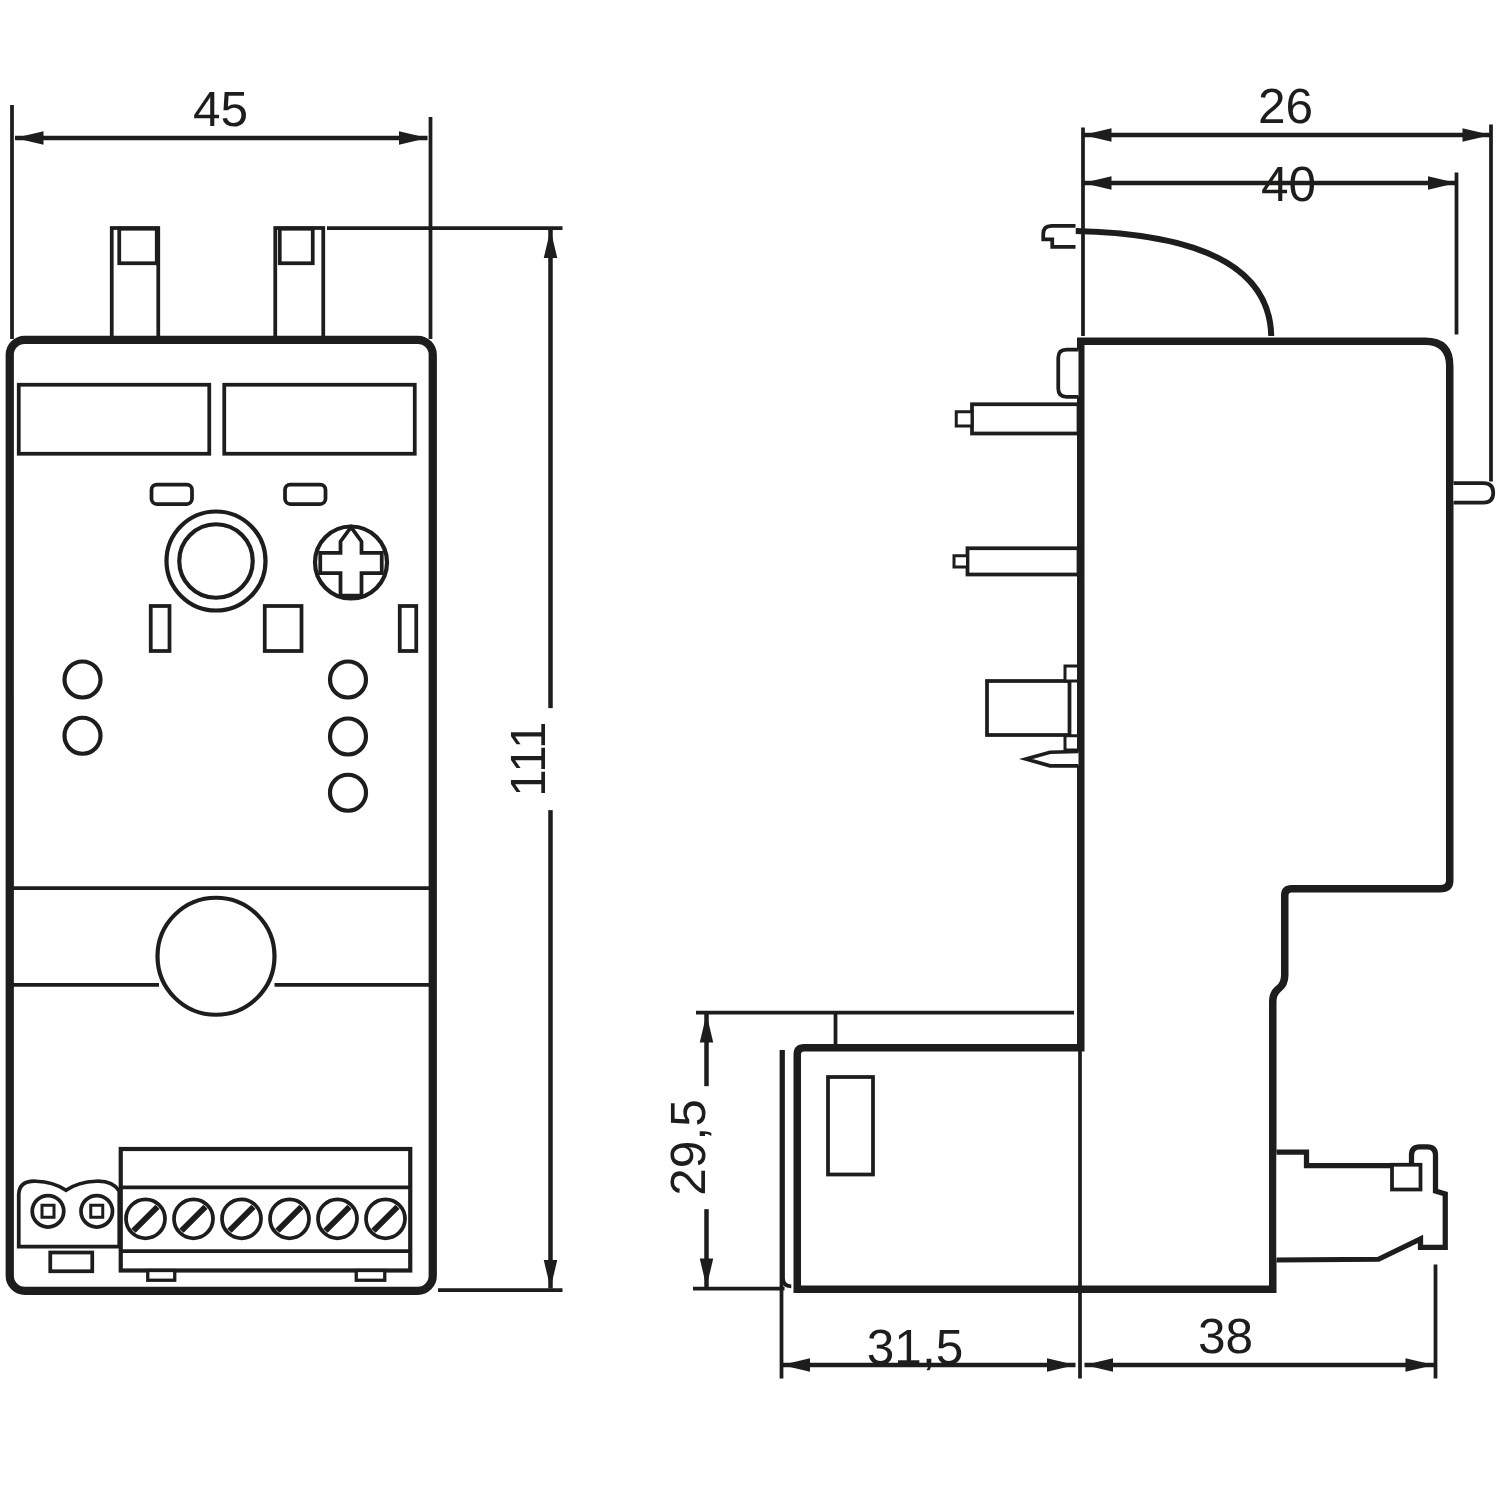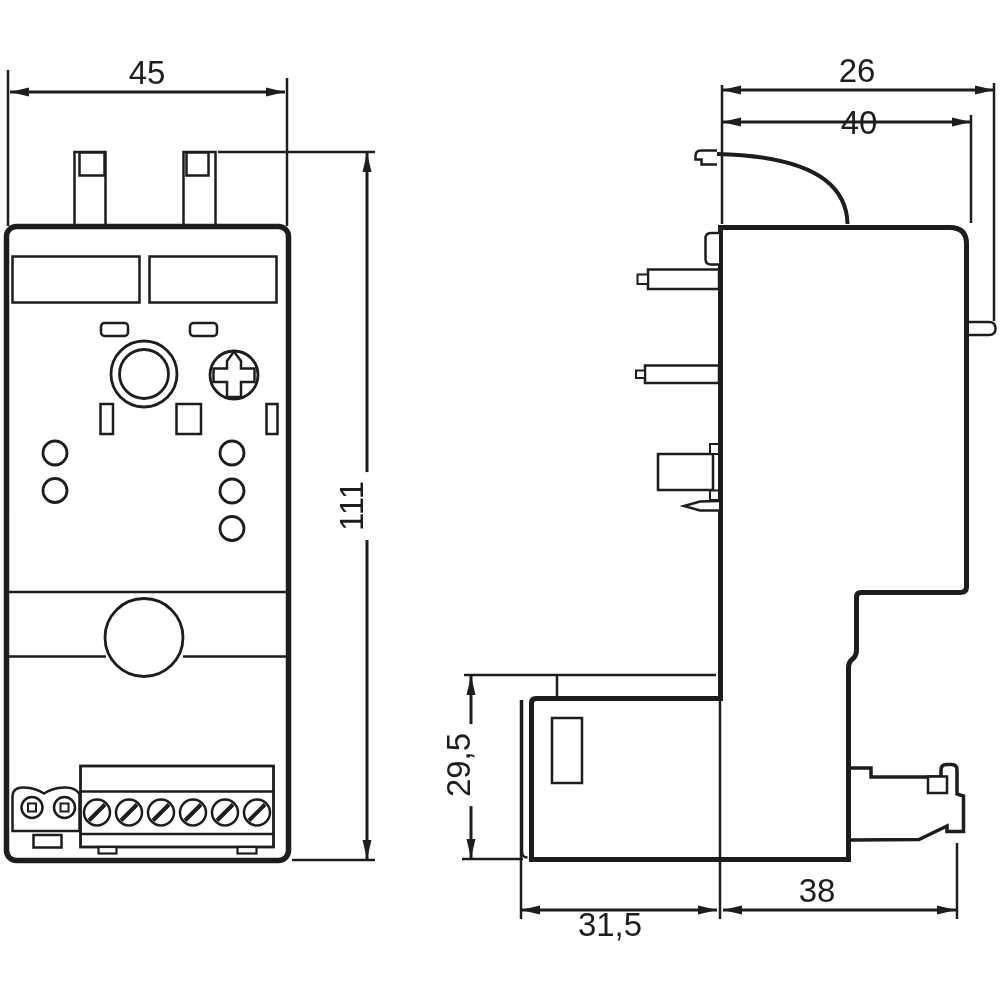--- a/index.html
+++ b/index.html
@@ -198,17 +198,17 @@
 <div class="dim-label" style="left:147px;top:73px;">45</div>
 
 <div class="dim-label vert" style="left:352px;top:506px;">111</div>
 
 <div class="dim-label" style="left:857px;top:71px;">26</div>
 
 <div class="dim-label" style="left:859px;top:107px;margin-top:16px;">40</div>
 
 <div class="dim-label vert" style="left:459px;top:765px;">29,5</div>
 
-<div class="dim-label" style="left:610px;top:925px;">31,5</div>
+<div class="dim-label" style="left:610px;top:898px;">31,5</div>
 
 <div class="dim-label" style="left:817px;top:891px;text-align:right;">38</div>
 
 </div>
 
 </body></html>

